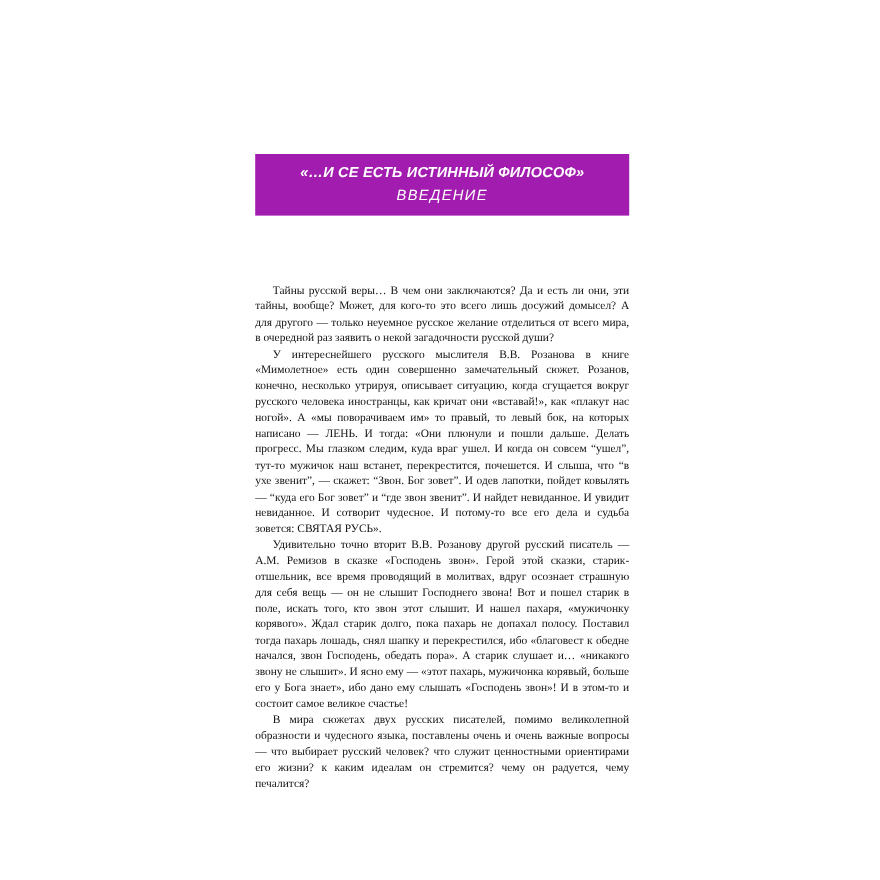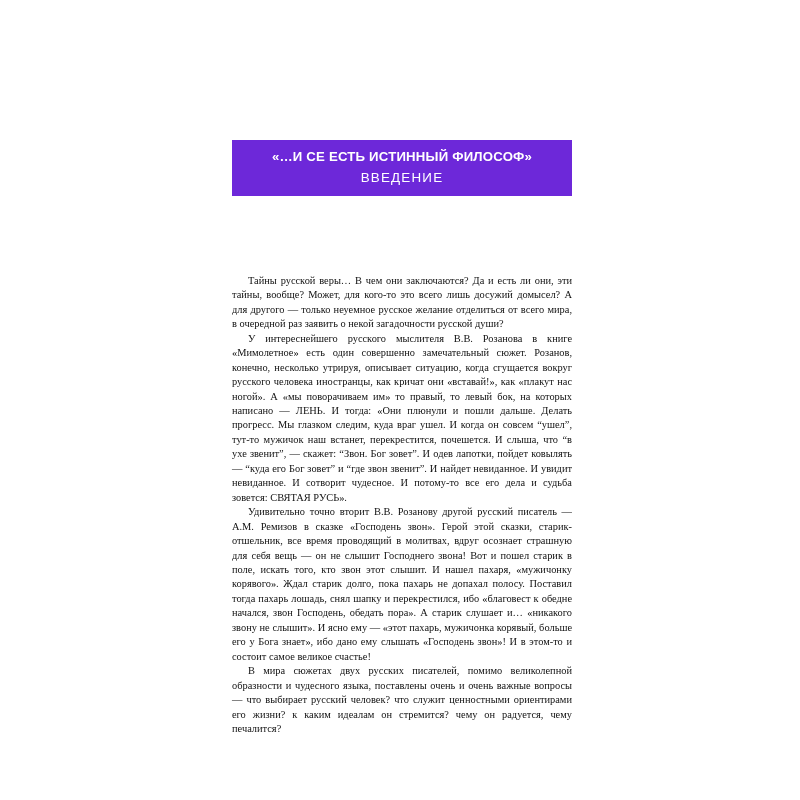--- a/index.html
+++ b/index.html
@@ -20,43 +20,44 @@
     height: 800px;
     background: #ffffff;
   }
   .content {
     position: absolute;
     left: 232px;
     top: 140px;
     width: 340px;
   }
   .title-block {
-    background: #6d28d9;
+    background: #a21caf;
     color: #ffffff;
     padding: 9px 10px 10px 10px;
     text-align: center;
+    font-style: italic;
   }
   .title-main {
     font-family: "Liberation Sans", sans-serif;
     font-weight: bold;
     font-size: 13.2px;
     letter-spacing: 0.2px;
     line-height: 1.25;
     white-space: nowrap;
   }
   .title-sub {
     font-family: "Liberation Sans", sans-serif;
     font-size: 13.4px;
     letter-spacing: 1.2px;
     line-height: 1.3;
     margin-top: 3px;
     text-align: center;
   }
   .body-text {
-    margin-top: 78px;
+    margin-top: 62px;
     font-family: "Liberation Serif", serif;
     font-size: 10.4px;
     line-height: 1.39;
     text-align: justify;
     color: #111111;
   }
   .body-text p {
     margin: 0;
     text-indent: 16px;
     hyphens: auto;

